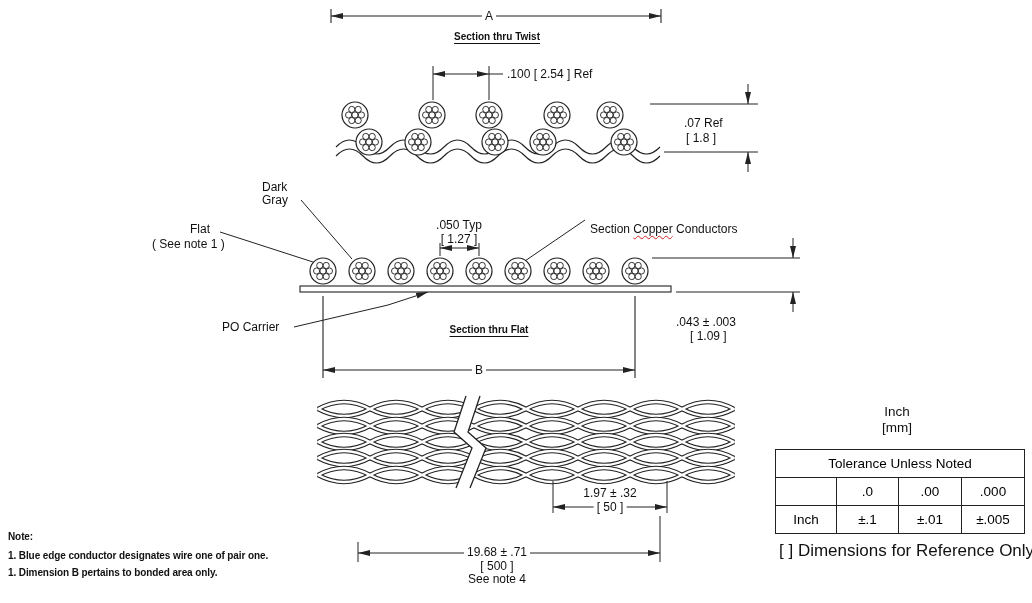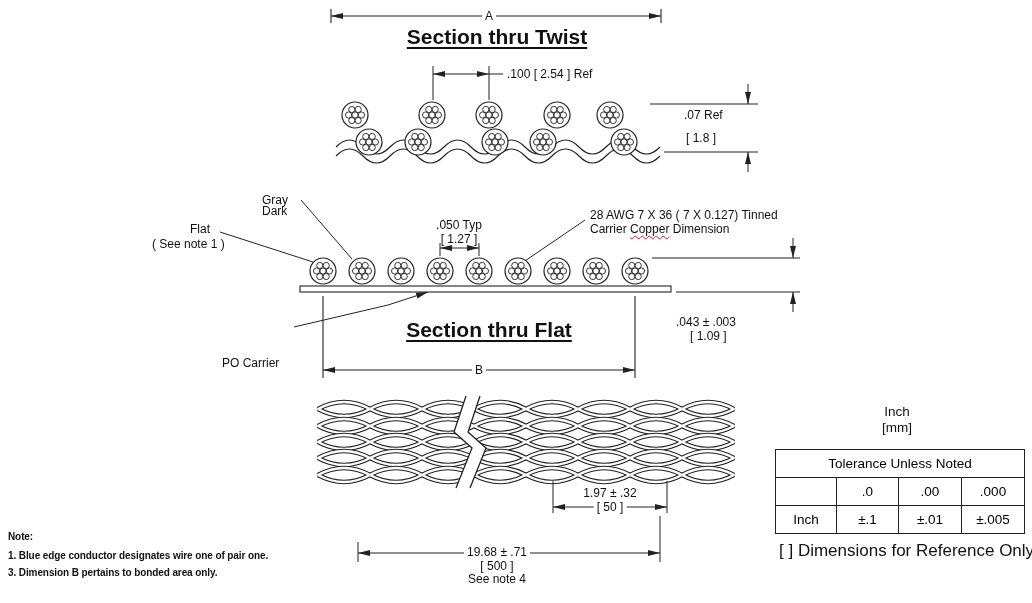--- a/index.html
+++ b/index.html
@@ -2,21 +2,21 @@
 <html><head>
 <meta charset="utf-8">
 <style>
   html,body{margin:0;padding:0;background:#fff;}
   #stage{position:relative;width:1032px;height:603px;background:#fff;overflow:hidden;
          font-family:"Liberation Sans",sans-serif;color:#111;}
   #draw{position:absolute;left:0;top:0;}
   .lbl{position:absolute;font-size:12px;line-height:14px;white-space:nowrap;color:#111;}
   .ctr{transform:translateX(-50%);}
   .wbg{background:#fff;padding:0 3px;}
-  .title{font-size:21px;font-weight:bold;text-decoration:underline;text-underline-offset:3px;}
+  .title{font-size:10px;font-weight:bold;text-decoration:underline;text-underline-offset:3px;}
   .note{font-size:10px;font-weight:bold;letter-spacing:-0.1px;}
   .squig{text-decoration:underline wavy #cc2222;text-decoration-thickness:1px;text-underline-offset:2px;}
   table.tol{position:absolute;left:775px;top:449px;border-collapse:collapse;
             font-family:"Liberation Sans",sans-serif;font-size:13.5px;color:#000000;}
   table.tol td{border:1px solid #222;text-align:center;padding:0;height:27px;}
   table.tol{border:1.5px solid #222;}
   td.c1{width:60px;} td.c2{width:61px;} td.c3{width:62px;} td.c4{width:62px;}
   .tbl-lbl{position:absolute;font-size:13.5px;white-space:nowrap;}
   .foot{position:absolute;font-size:17px;white-space:nowrap;}
 </style>
@@ -158,38 +158,37 @@
     <g stroke="#222" stroke-width="1">
       <line x1="358" y1="542" x2="358" y2="562"></line>
       <line x1="660" y1="516" x2="660" y2="562"></line>
       <line x1="358" y1="553" x2="660" y2="553" marker-start="url(#arr)" marker-end="url(#arr)"></line>
     </g>
   </svg>
 
   <div class="lbl title ctr" style="left:497px;top:30px;">Section thru Twist</div>
   <div class="lbl wbg ctr" style="left:489px;top:9px;">A</div>
   <div class="lbl" style="left:507px;top:67px;">.100 [ 2.54 ] Ref</div>
-  <div class="lbl" style="left:684px;top:108px;">.07 Ref</div>
+  <div class="lbl" style="left:684px;top:116px;">.07 Ref</div>
   <div class="lbl" style="left:686px;top:131px;">[ 1.8 ]</div>
 
-  <div class="lbl" style="left:262px;top:180px;margin-top:24px;">Dark</div>
+  <div class="lbl" style="left:262px;top:180px;">Dark</div>
   <div class="lbl" style="left:262px;top:193px;">Gray</div>
   <div class="lbl" style="left:190px;top:222px;">Flat</div>
   <div class="lbl" style="left:152px;top:237px;">( See note 1 )</div>
 
-  <div class="lbl" style="left:590px;top:208px;">28 AWG 7 X 36 ( 7 X 0.127) Tinned</div>
-  <div class="lbl" style="left:590px;top:222px;"><span>Carrier </span><span class="squig">Copper</span><span> Dimension</span></div>
+  <div class="lbl" style="left:590px;top:222px;"><span>Section </span><span class="squig">Copper</span><span> Conductors</span></div>
 
   <div class="lbl ctr" style="left:459px;top:218px;">.050 Typ</div>
   <div class="lbl ctr" style="left:459px;top:232px;">[ 1.27 ]</div>
 
   <div class="lbl" style="left:676px;top:315px;">.043 ± .003</div>
   <div class="lbl" style="left:690px;top:329px;">[ 1.09 ]</div>
 
-  <div class="lbl" style="left:222px;top:320px;margin-top:36px;">PO Carrier</div>
+  <div class="lbl" style="left:222px;top:320px;">PO Carrier</div>
   <div class="lbl title ctr" style="left:489px;top:323px;">Section thru Flat</div>
   <div class="lbl wbg ctr" style="left:479px;top:363px;">B</div>
 
   <div class="lbl ctr" style="left:610px;top:486px;">1.97 ± .32</div>
   <div class="lbl wbg ctr" style="left:610px;top:500px;">[ 50 ]</div>
 
   <div class="lbl wbg ctr" style="left:497px;top:545px;">19.68 ± .71</div>
   <div class="lbl ctr" style="left:497px;top:559px;">[ 500 ]</div>
   <div class="lbl ctr" style="left:497px;top:572px;">See note 4</div>
 
@@ -213,15 +212,15 @@
       <td class="c3">±.01</td>
       <td class="c4">±.005</td>
     </tr>
   </tbody>
     </table>
 
   <div class="foot" style="left:779px;top:541px;">[ ] Dimensions for Reference Only</div>
 
   <div class="lbl note" style="left:8px;top:530px;">Note:</div>
   <div class="lbl note" style="left:8px;top:549px;">1.   Blue edge conductor designates wire one of pair one.</div>
-  <div class="lbl note" style="left:8px;top:566px;">3.   Dimension B pertains to bonded area only.</div>
+  <div class="lbl note" style="left:8px;top:566px;">1.   Dimension B pertains to bonded area only.</div>
 
 </div>
 
 </body></html>

